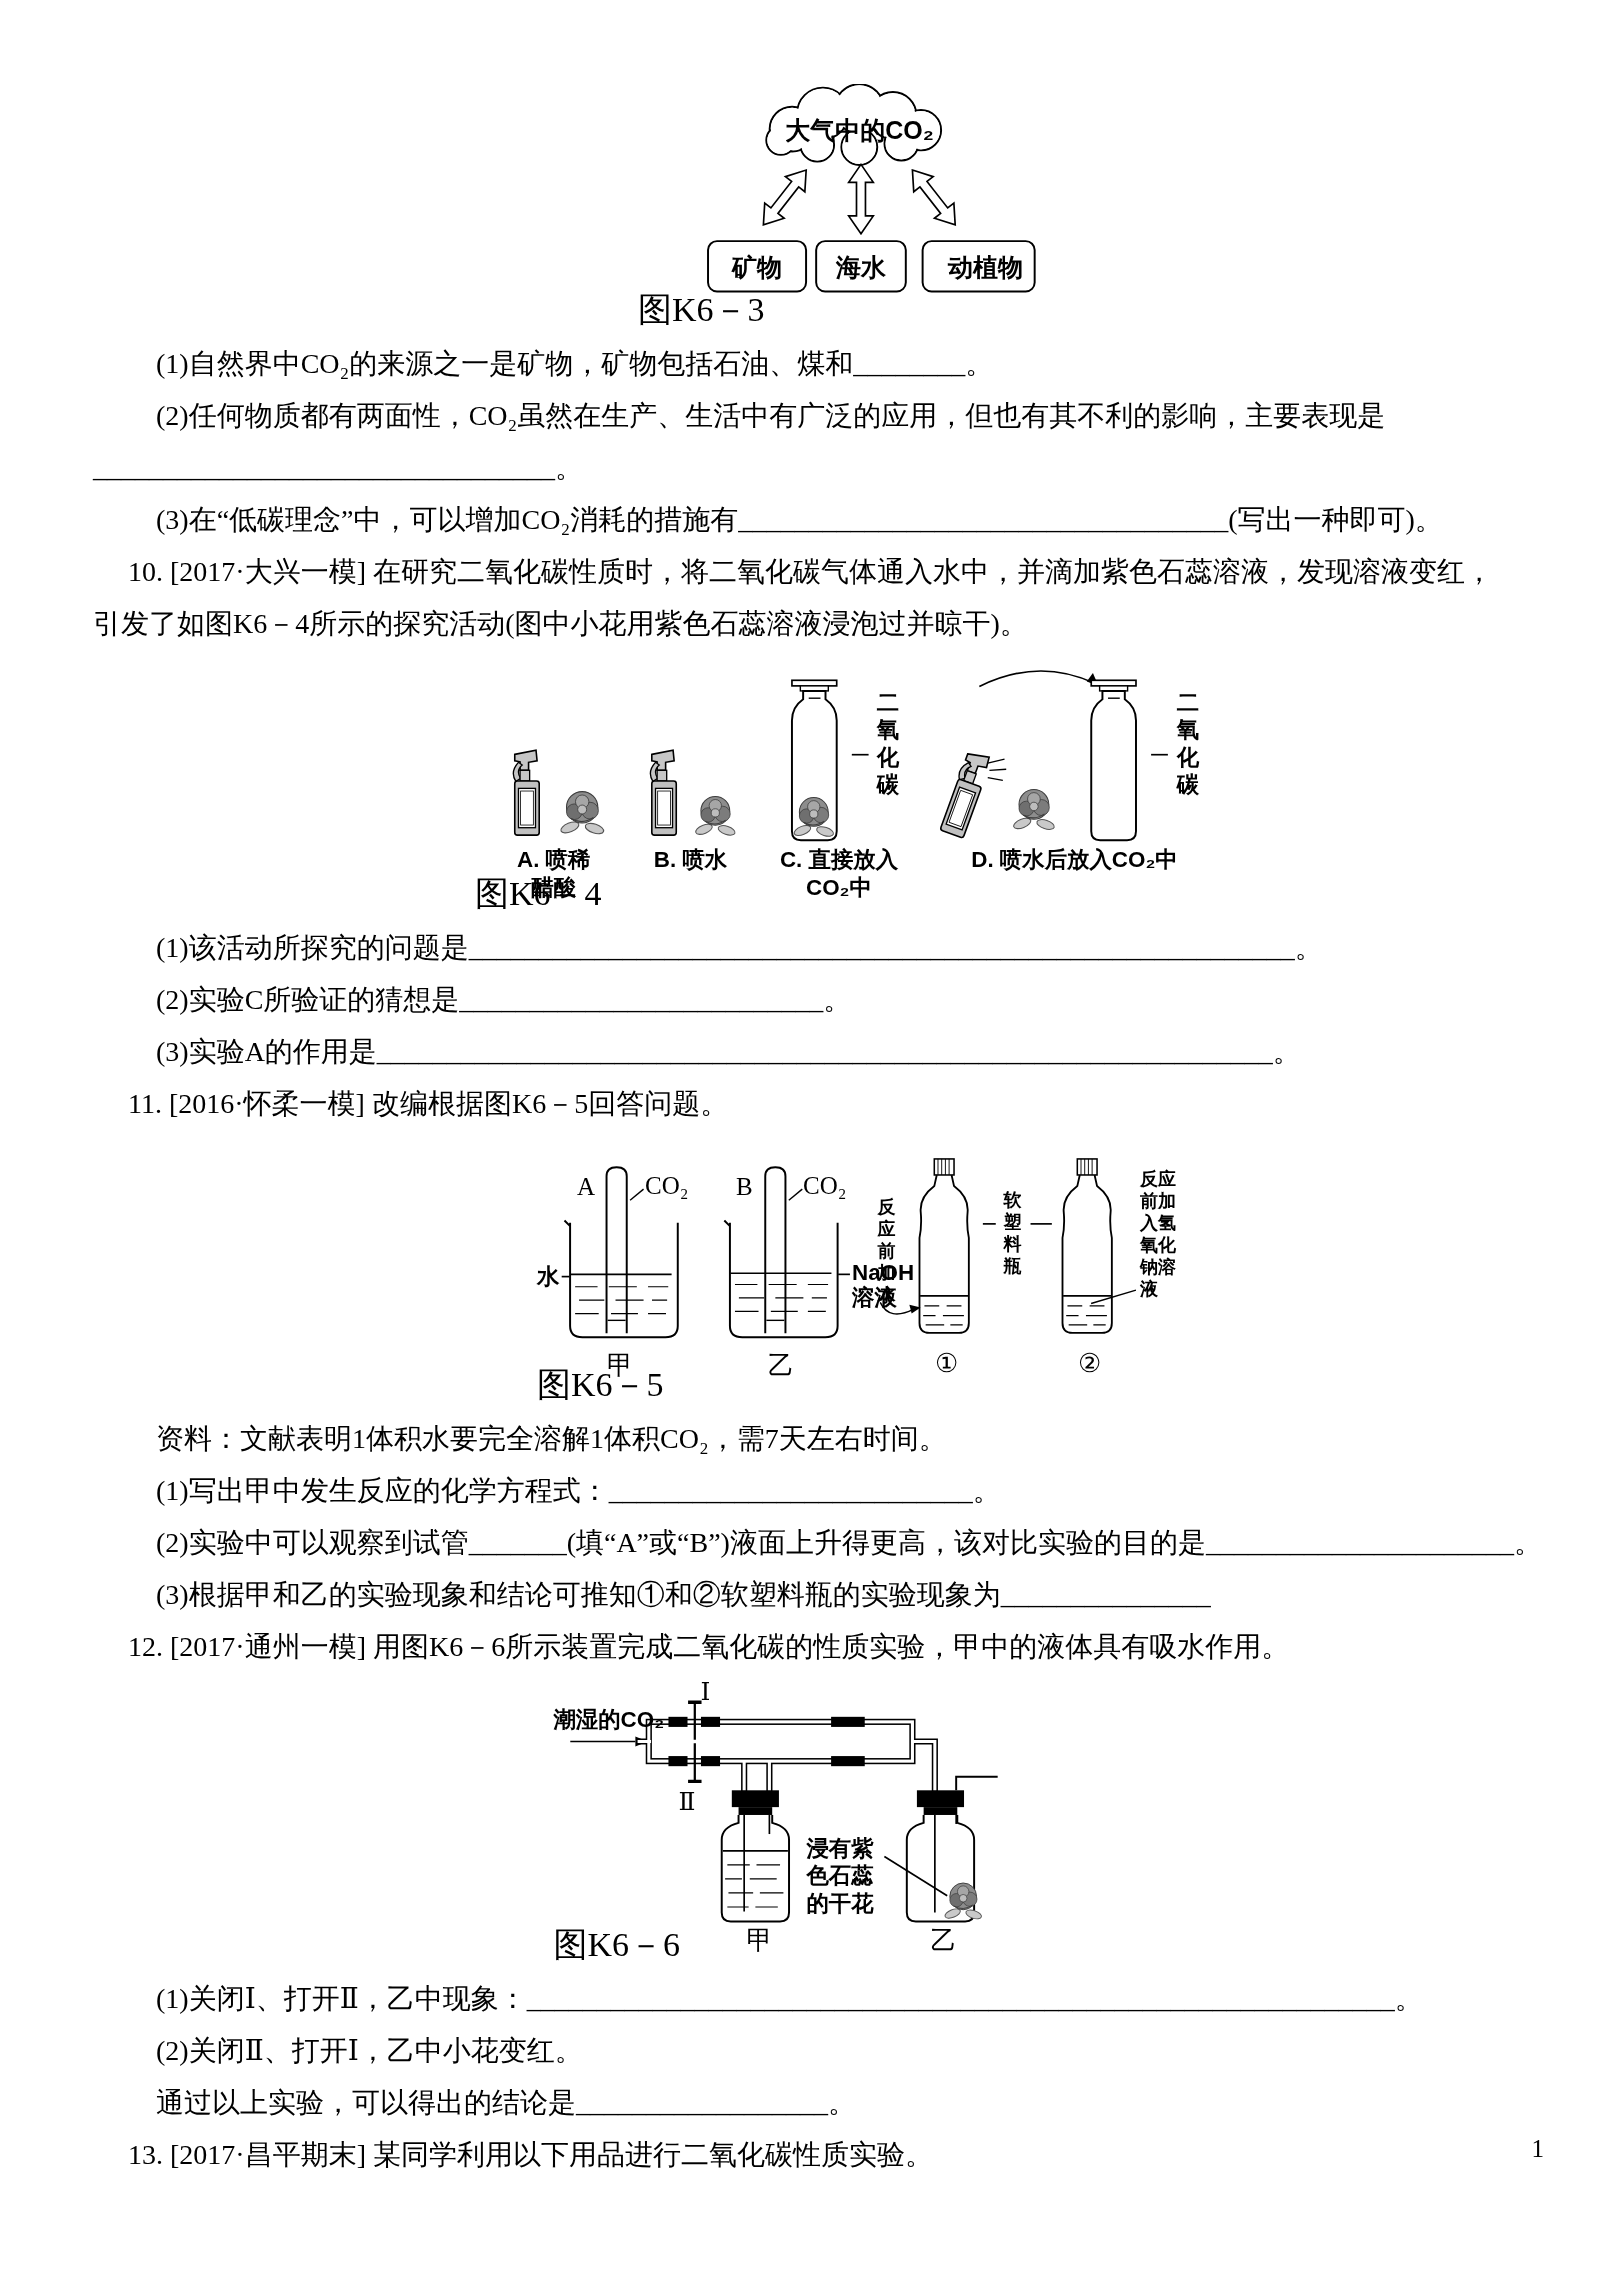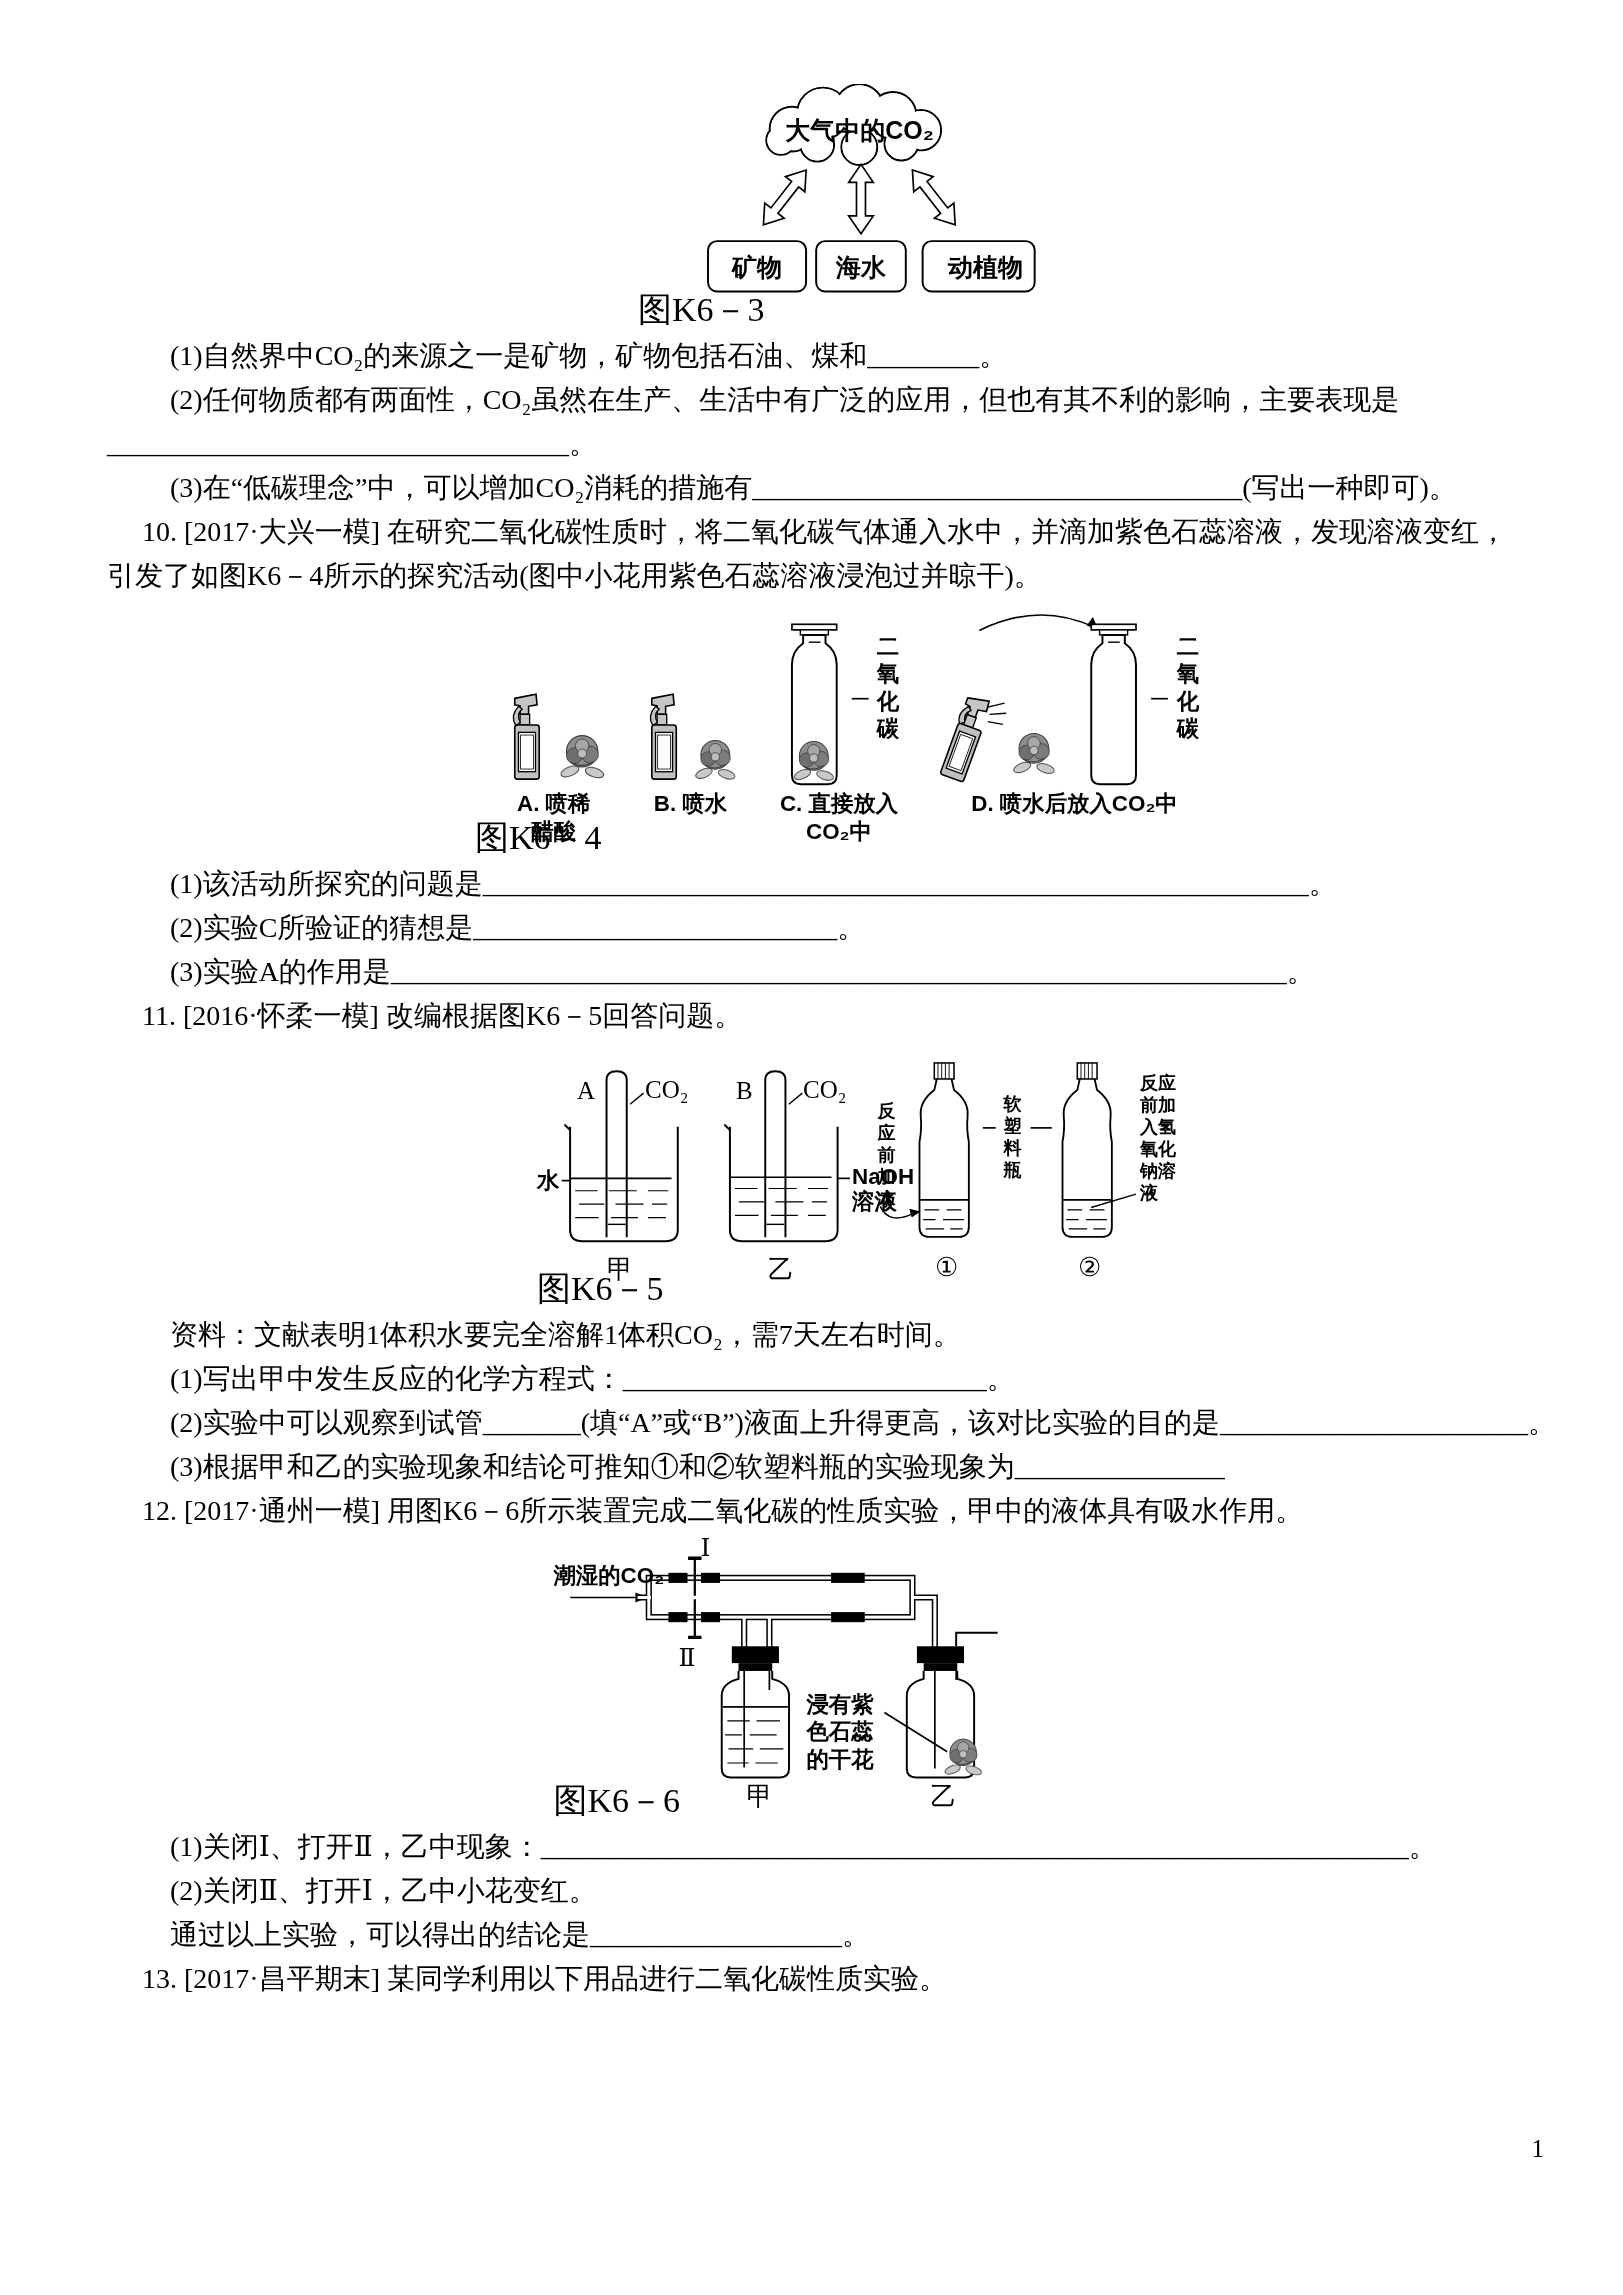--- a/index.html
+++ b/index.html
@@ -1,19 +1,19 @@
 <!DOCTYPE html>
 <html style="font-size:9px"><head>
 <meta charset="utf-8">
 <style>
   html,body{margin:0;padding:0;background:#fff}
   body{width:1623px;height:2295px;position:relative;overflow:hidden;color:#000;
        font-family:"Liberation Serif","DejaVu Serif",serif;font-size:28px}
-  .content{padding:0 107px}
-  p.line{margin:0;line-height:44px;white-space:nowrap}
+  .content{padding:0 85px}
+  p.line{margin:8px;line-height:44px;white-space:nowrap}
   .ind{text-indent:63px}
   .ind-num{text-indent:35px}
   .fig{position:relative;margin:0 auto}
   .fig > svg{position:absolute;left:0;top:0}
   .lbl{position:absolute;font-size:22.4px;line-height:1.22}
   .hb{font-weight:700;font-family:"Liberation Sans","DejaVu Sans",sans-serif}
   .ctr{text-align:center}
   .s44{font-size:25px}.s46{font-size:26px}.s38{font-size:18px}
   .wrap1{width:1.3em;word-break:break-all;text-align:right}
   .wrap2{width:2.55em;word-break:break-all}

